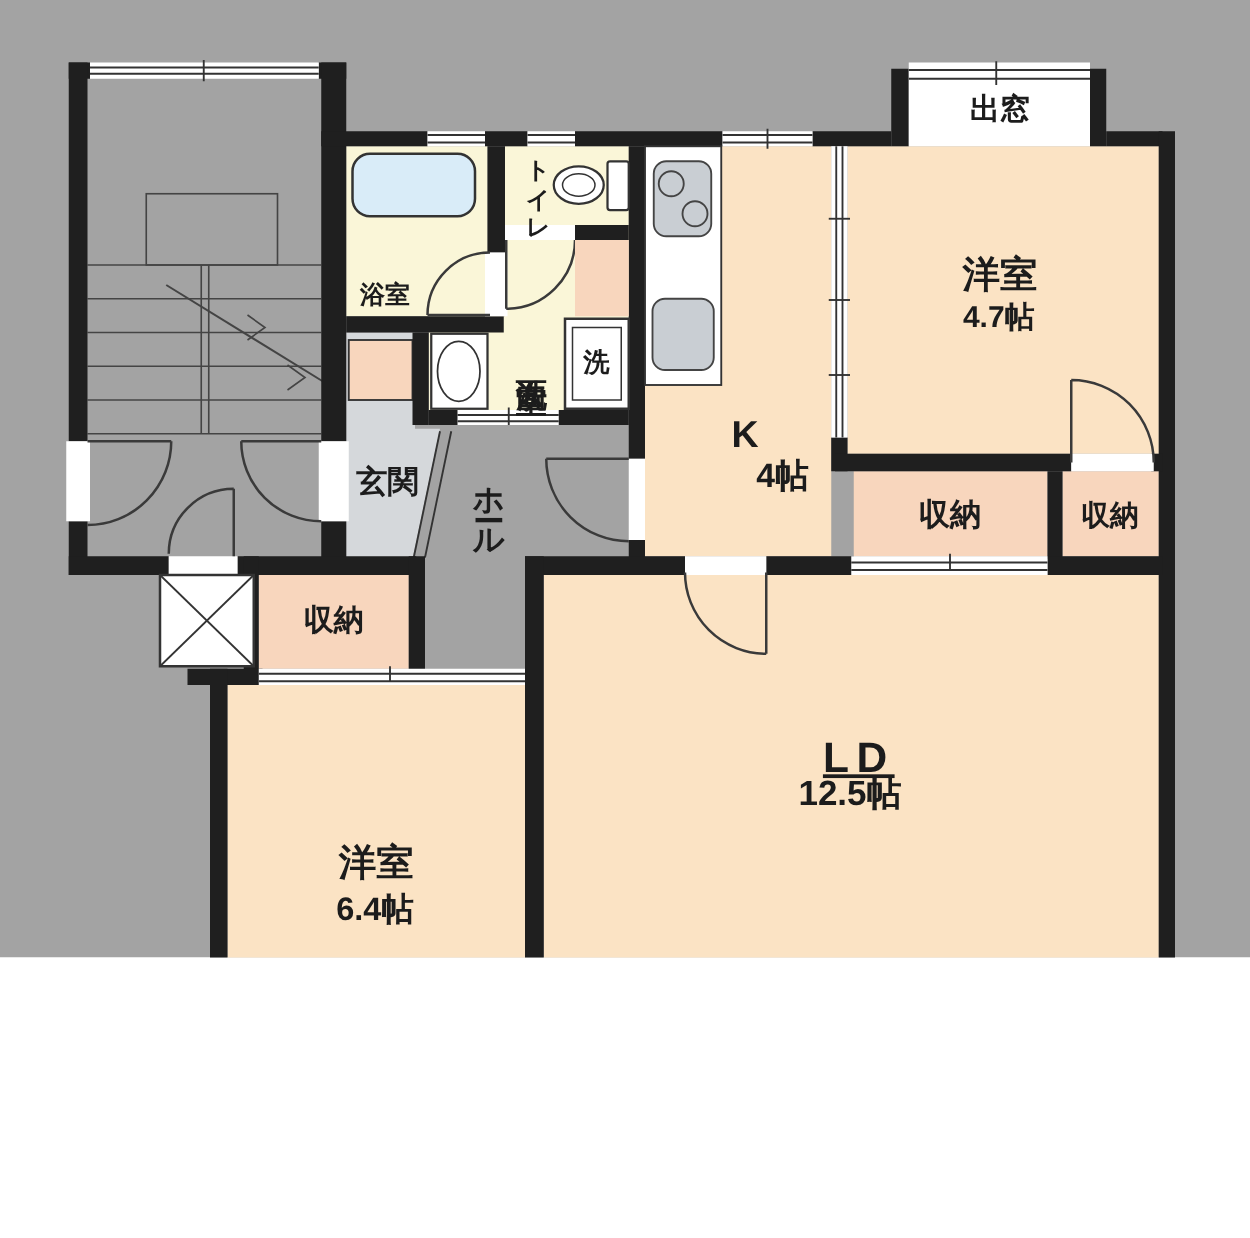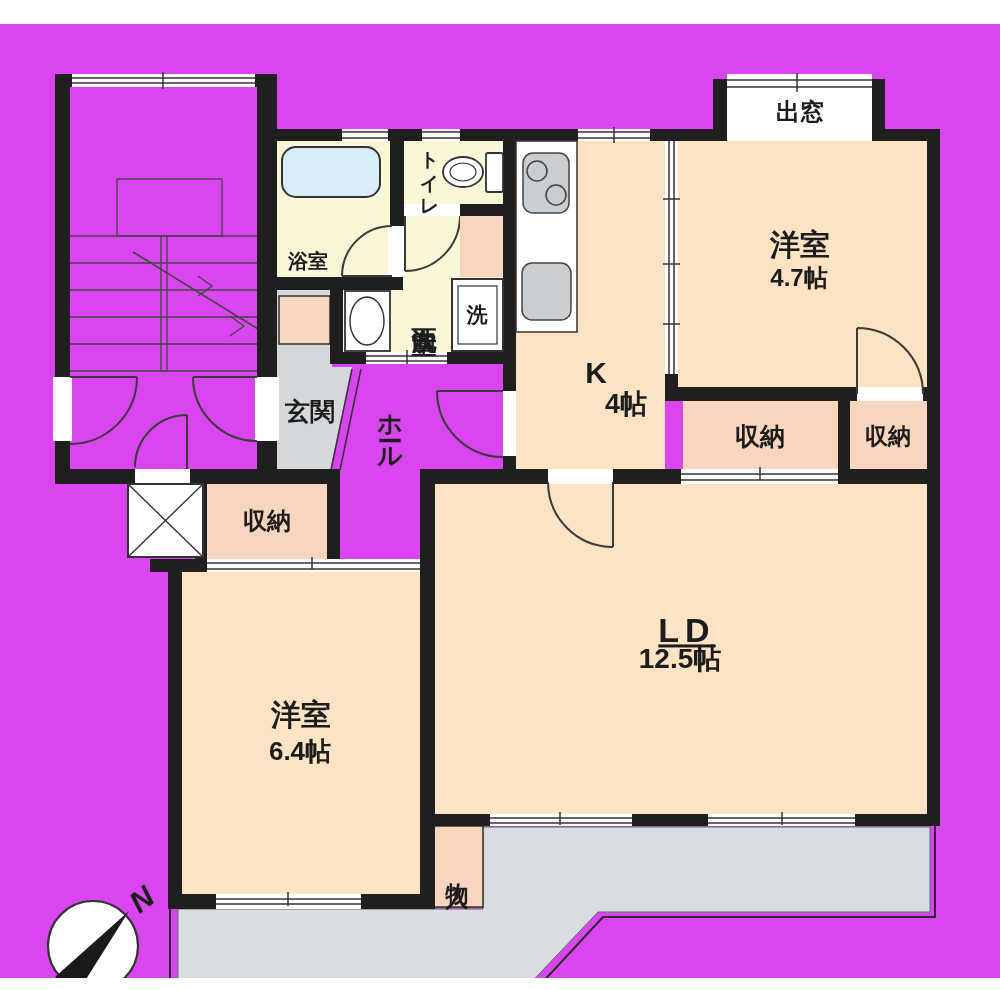--- a/index.html
+++ b/index.html
@@ -1,17 +1,17 @@
 <!DOCTYPE html>
 <html><head>
 <meta charset="utf-8">
 <style>
   html,body{margin:0;padding:0;background:#fff;}
-  #plan{position:relative;width:1000px;height:954px;background:#d946ef;
-        font-family:"Liberation Sans","DejaVu Sans",sans-serif;color:#1c1c1c;margin-top:24px;}
+  #plan{position:relative;width:1000px;height:766px;background:#a3a3a3;
+        font-family:"Liberation Sans","DejaVu Sans",sans-serif;color:#1c1c1c;}
   #plan svg{position:absolute;left:0;top:0;}
   .lbl{position:absolute;transform:translate(-50%,-50%);white-space:nowrap;
        font-weight:600;color:#1c1c1c;line-height:1.15;text-align:center;}
   .vlbl{position:absolute;transform:translate(-50%,-50%);font-weight:600;color:#1c1c1c;
         writing-mode:vertical-rl;text-orientation:mixed;letter-spacing:2px;line-height:1;}
   .north{font-style:italic;font-weight:700;transform:translate(-50%,-50%) rotate(-38deg);}
 </style>
 </head>
 <body>
 
@@ -228,21 +228,21 @@
 
   <div class="lbl" style="left:800px;top:88px;font-size:24px;">出窓</div>
   <div class="lbl" style="left:800px;top:221px;font-size:30px;">洋室</div>
   <div class="lbl" style="left:799px;top:254px;font-size:24px;">4.7帖</div>
   <div class="vlbl" style="left:430px;top:149px;font-size:19px;">トイレ</div>
   <div class="lbl" style="left:308px;top:237px;font-size:20px;">浴室</div>
   <div class="vlbl" style="left:424px;top:286px;font-size:25px;">洗面室</div>
   <div class="lbl" style="left:477px;top:291px;font-size:21px;">洗</div>
   <div class="lbl" style="left:596px;top:349px;font-size:30px;">K</div>
   <div class="lbl" style="left:626px;top:381px;font-size:27px;">4帖</div>
-  <div class="lbl" style="left:310px;top:387px;font-size:25px;">玄関</div>
+  <div class="lbl" style="left:310px;top:387px;font-size:25px;font-family:Liberation Serif, serif;">玄関</div>
   <div class="vlbl" style="left:390px;top:404px;font-size:25px;">ホール</div>
   <div class="lbl" style="left:267px;top:497px;font-size:24px;">収納</div>
   <div class="lbl" style="left:760px;top:412px;font-size:25px;">収納</div>
   <div class="lbl" style="left:888px;top:412px;font-size:23px;">収納</div>
   <div class="lbl" style="left:301px;top:691px;font-size:30px;">洋室</div>
   <div class="lbl" style="left:300px;top:728px;font-size:26px;text-align:right;">6.4帖</div>
   <div class="lbl" style="left:687px;top:607px;font-size:34px;letter-spacing:6px;text-decoration:underline;">LD</div>
   <div class="lbl" style="left:680px;top:635px;font-size:28px;">12.5帖</div>
   <div class="vlbl" style="left:457px;top:843px;font-size:23px;">物入</div>
   <div class="lbl north" style="left:142px;top:876px;font-size:30px;">N</div>

